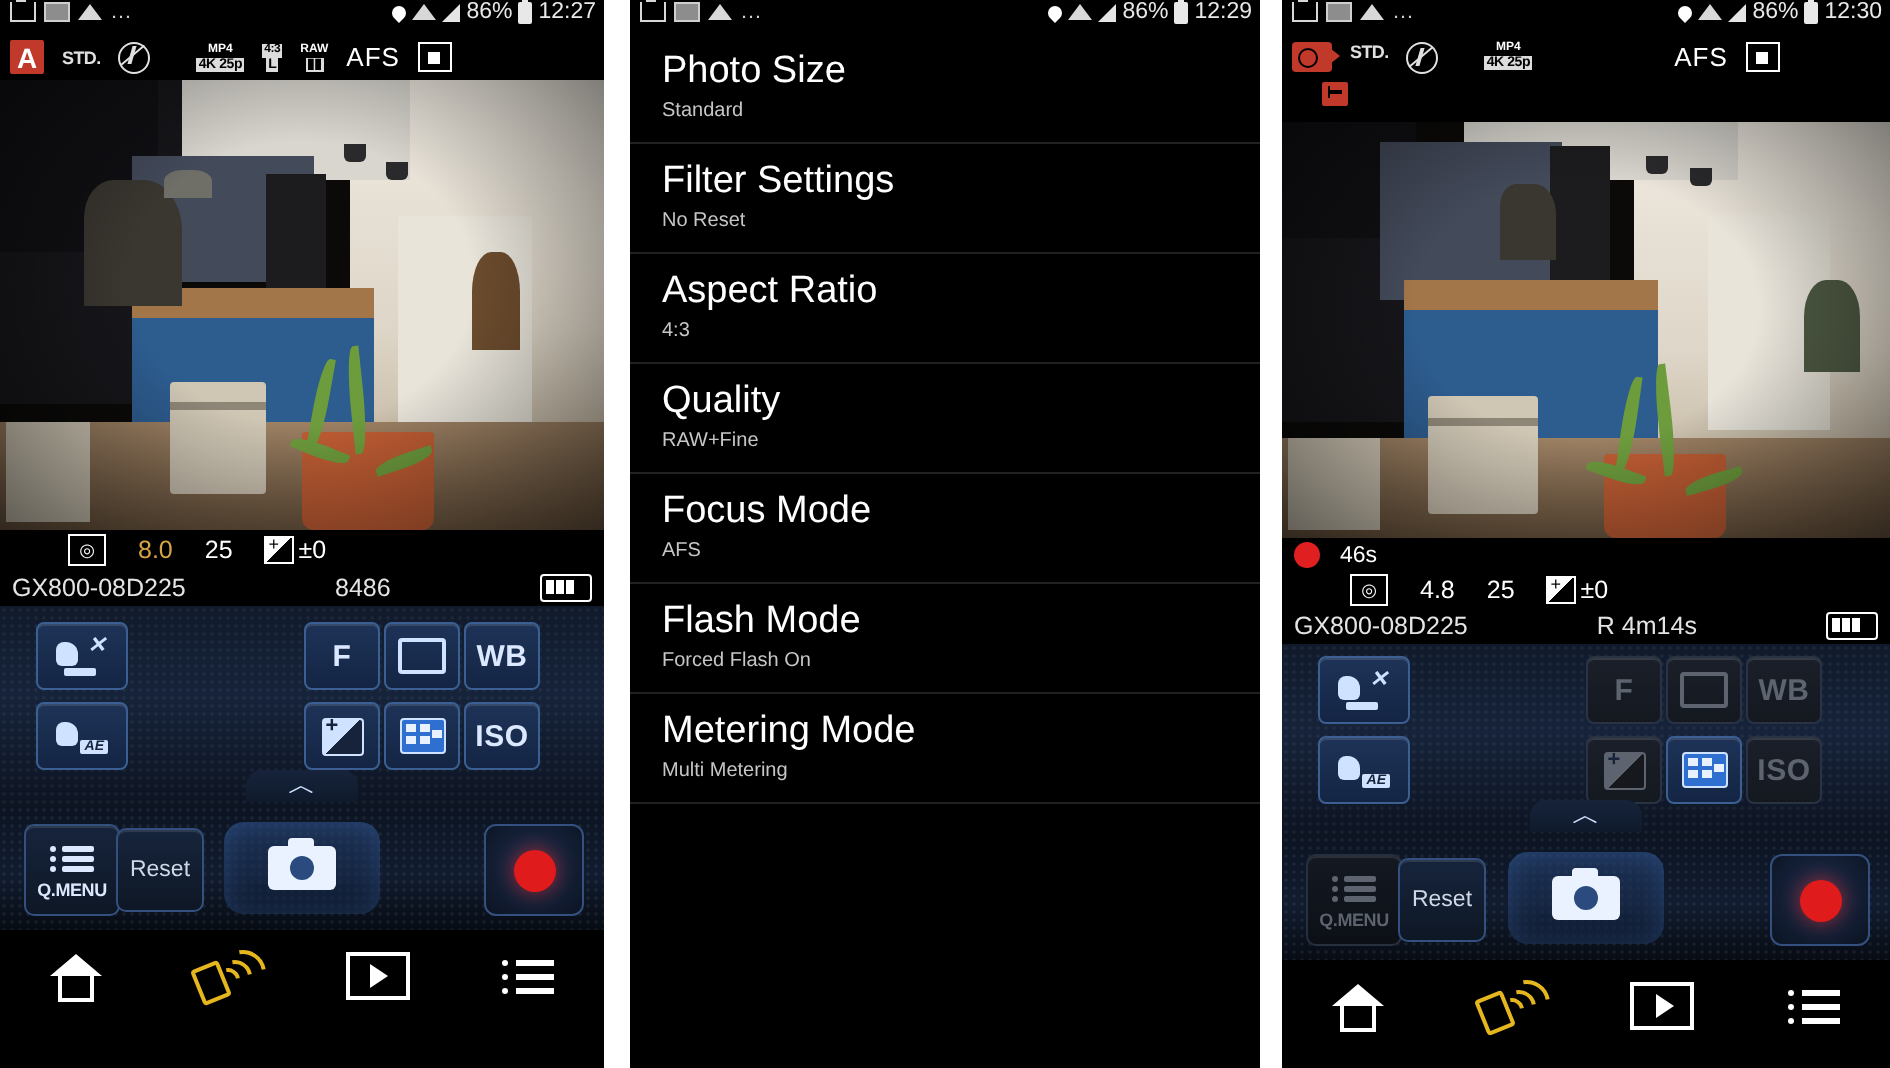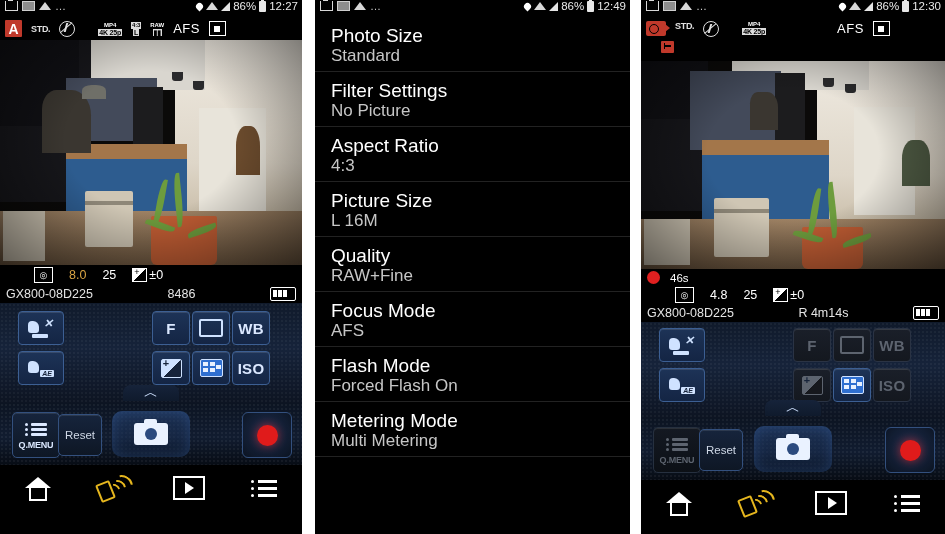--- a/index.html
+++ b/index.html
@@ -165,21 +165,21 @@
   .ico-list .ln{display:flex;align-items:center;gap:4px;margin:4px 0;}
   .ico-list .dot{width:3px;height:3px;background:#fff;border-radius:50%;}
   .ico-list .bar{height:3px;background:#fff;flex:1;}
 
   
   .menu-title{height:18px;background:linear-gradient(180deg,#b9b9b9,#9d9d9d);
         color:#1b1b1b;font-size:11.5px;font-weight:bold;display:flex;align-items:center;padding-left:6px;}
   .menu-list{background:#000;}
   .menu-item{border-bottom:1px solid #222;padding:7px 0 8px 16px;}
   .menu-item .mt{color:#fff;font-size:19px;line-height:23px;font-weight:normal;}
-  .menu-item .ms{color:#c6c6c6;font-size:17px;line-height:15px;margin-top:1px;}
+  .menu-item .ms{color:#c6c6c6;font-size:10px;line-height:15px;margin-top:1px;}
 </style>
 </head>
 <body>
 
 <div class="stage">
 
   <div class="panel" id="panel-1">
 
     <div class="statusbar">
       <div class="sb-left">
@@ -385,41 +385,37 @@
         <span class="sbi ico-keyboard"></span>
         <span class="sbi ico-wifi-s"></span>
         <span class="dots">…</span>
       </div>
       <div class="sb-right">
         <span class="ico-pin"></span>
         <span class="sbi ico-wifi-s"></span>
         <span class="ico-signal"></span>
         <span>86%</span>
         <span class="ico-batt"></span>
-        <span>12:49</span>
+        <span>12:29</span>
       </div>
     </div>
 
 
     <div class="menu-list">
       <div class="menu-item">
         <div class="mt">Photo Size</div>
         <div class="ms">Standard</div>
       </div>
       <div class="menu-item">
         <div class="mt">Filter Settings</div>
-        <div class="ms">No Picture</div>
+        <div class="ms">No Reset</div>
       </div>
       <div class="menu-item">
         <div class="mt">Aspect Ratio</div>
         <div class="ms">4:3</div>
-      </div>
-      <div class="menu-item">
-        <div class="mt">Picture Size</div>
-        <div class="ms">L 16M</div>
       </div>
       <div class="menu-item">
         <div class="mt">Quality</div>
         <div class="ms">RAW+Fine</div>
       </div>
       <div class="menu-item">
         <div class="mt">Focus Mode</div>
         <div class="ms">AFS</div>
       </div>
       <div class="menu-item">

